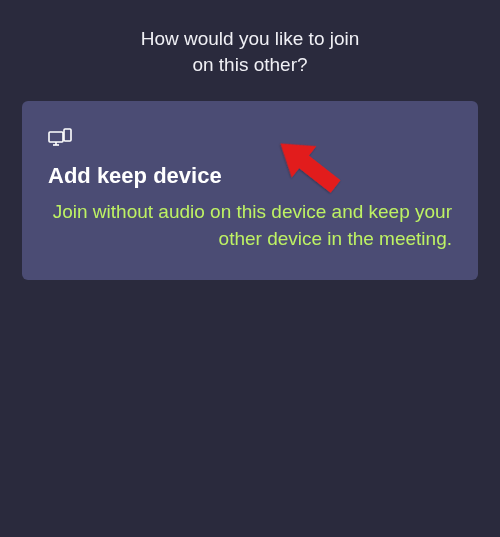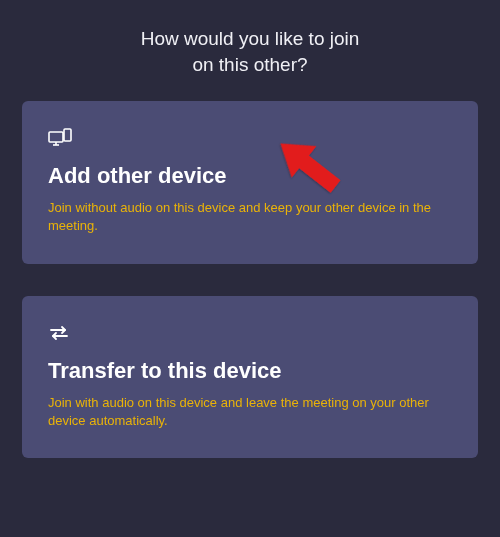--- a/index.html
+++ b/index.html
@@ -34,24 +34,25 @@
       margin-bottom: 10px;
       color: #fff;
     }
     .card-title {
       font-size: 22px;
       font-weight: 700;
       color: #fff;
       margin-bottom: 10px;
     }
     .card-desc {
-      font-size: 13px;
-      color: #eab308;
+      font-size: 19px;
+      color: #bef264;
       line-height: 1.4;
       font-weight: 400;
+      text-align: right;
     }
     .arrow-annotation {
       position: absolute;
       left: 263px;
       top: 130px;
       pointer-events: none;
       z-index: 10;
     }
   </style>
 </head>
@@ -66,36 +67,24 @@
 
   <div class="card">
     <div class="card-icon">
       <svg width="24" height="22" viewBox="0 0 24 22" fill="none" stroke="currentColor" stroke-width="1.6">
         <rect x="1" y="5" width="14" height="10" rx="1"></rect>
         <line x1="5" y1="18" x2="11" y2="18"></line>
         <line x1="8" y1="15" x2="8" y2="18"></line>
         <rect x="16" y="2" width="7" height="12" rx="1" fill="#4b4c74"></rect>
       </svg>
     </div>
-    <div class="card-title">Add other device</div>
+    <div class="card-title">Add keep device</div>
     <div class="card-desc">Join without audio on this device and keep your other device in the meeting.</div>
   </div>
 
-  <div class="card">
-    <div class="card-icon">
-      <svg width="22" height="22" viewBox="0 0 22 22" fill="none" stroke="currentColor" stroke-width="1.8" stroke-linecap="round" stroke-linejoin="round">
-        <path d="M3 8 L17 8"></path>
-        <path d="M14 5 L17 8 L14 11"></path>
-        <path d="M19 14 L5 14"></path>
-        <path d="M8 11 L5 14 L8 17"></path>
-      </svg>
-    </div>
-    <div class="card-title">Transfer to this device</div>
-    <div class="card-desc">Join with audio on this device and leave the meeting on your other device automatically.</div>
-  </div>
 
 </div>
 
 <div class="arrow-annotation">
   <svg width="90" height="70" viewBox="0 0 90 70">
     <defs>
       <filter id="sh" x="-20%" y="-20%" width="140%" height="140%">
         <feDropShadow dx="0" dy="1" stdDeviation="1" flood-opacity="0.3"></feDropShadow>
       </filter>
     </defs>

